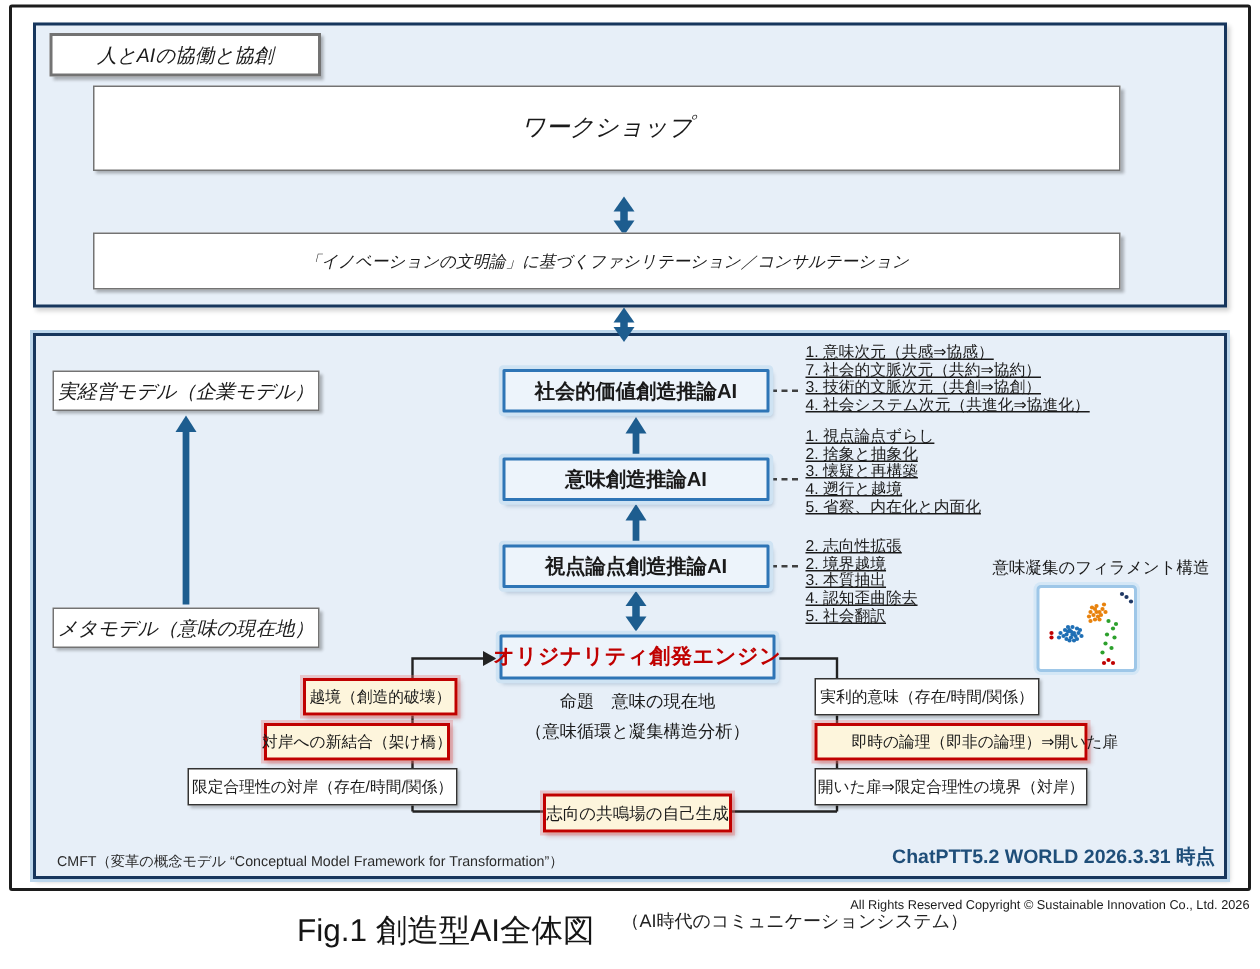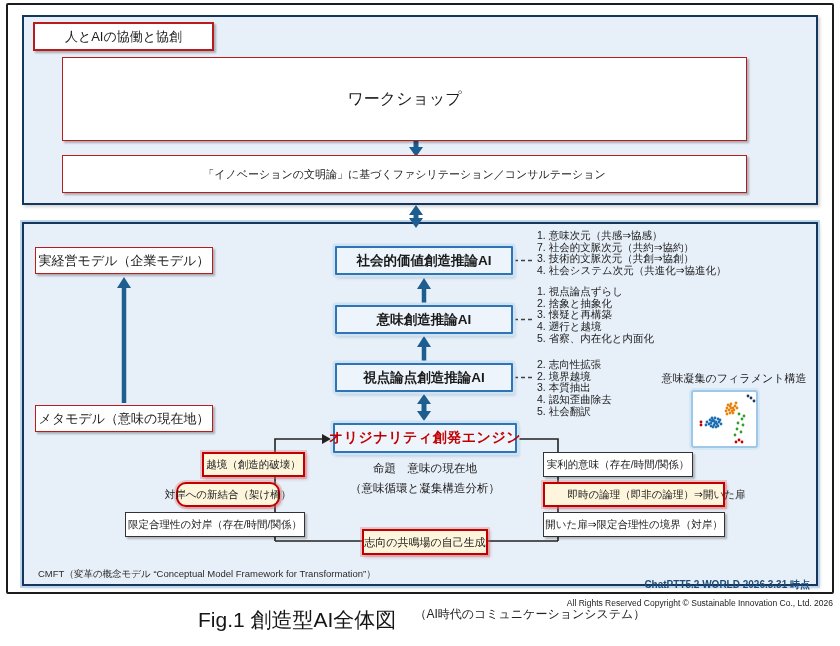--- a/index.html
+++ b/index.html
@@ -14,39 +14,39 @@
   .panel{
     background:var(--panel-fill,#e7eff8);border:2px solid var(--panel-border,#17365d);z-index:1;
   }
   .panel.top{left:22px;top:15px;width:796px;height:190px;box-shadow:2px 2px 3px rgba(0,0,0,.18);}
   .panel.main{left:22px;top:222px;width:796px;height:364px;box-shadow:0 0 0 2px #bcd6ec,2px 2px 3px rgba(0,0,0,.18);}
   .overlay{left:0;top:0;width:840px;height:646px;z-index:2;pointer-events:none;}
   .box{
     display:flex;align-items:center;justify-content:center;text-align:center;
     white-space:nowrap;z-index:3;background:#fff;
   }
-  .wbox{border:2px solid #b91c1c;box-shadow:2px 2px 2px rgba(0,0,0,.28);}
+  .wbox{border:2px solid #737373;box-shadow:2px 2px 2px rgba(0,0,0,.28);font-style:italic;}
   .wbox.thin{border-width:1.5px;}
   .bluebox{
     background:var(--box-blue-fill,#edf4fb);border:2px solid var(--box-blue-border,#2e75b6);
     box-shadow:0 0 0 2.5px #cfe3f3,2px 3px 3px rgba(31,78,121,.28);border-radius:1px;
   }
   .redbox{
     background:var(--cream,#fdf5dc);border:2px solid var(--red,#c00000);
     box-shadow:0 0 0 2px rgba(231,120,120,.35),2px 2px 3px rgba(150,30,30,.3);
   }
   .blackbox{
     background:#fff;border:1.5px solid #333;box-shadow:1.5px 1.5px 2px rgba(0,0,0,.25);
   }
   .small{font-size:10.5px;}
-  .list{z-index:3;font-size:10.5px;line-height:11.7px;white-space:nowrap;color:#1a1a1a;}
+  .list{z-index:3;font-size:10.5px;line-height:11.7px;white-space:nowrap;color:#1a1a1a;text-decoration:underline;}
   .engine-text{color:var(--red,#c00000);font-weight:bold;font-size:14px;letter-spacing:.5px;}
   .note{z-index:3;text-align:center;font-size:11.5px;line-height:20px;white-space:nowrap;}
   .footnote{z-index:3;font-size:9.5px;color:#2b2b2b;white-space:nowrap;}
-  .stamp{z-index:3;font-size:10px;font-weight:bold;color:var(--stamp-blue,#1f4e79);text-align:right;white-space:nowrap;margin-top:16px;}
+  .stamp{z-index:3;font-size:13px;font-weight:bold;color:var(--stamp-blue,#1f4e79);text-align:right;white-space:nowrap;}
   .copyright{z-index:3;font-size:8.5px;color:#1a1a1a;text-align:right;white-space:nowrap;}
   .caption-row{z-index:3;display:flex;gap:18px;white-space:nowrap;}
   .caption-main{font-size:21px;color:#151515;}
   .caption-sub{font-size:12px;color:#222;padding-bottom:3px;}
   .scatter-frame{
     z-index:3;background:#fff;border:2px solid #9ec7e8;border-radius:3px;
     box-shadow:0 0 0 2px #d4e7f6;
   }
 </style>
 </head>
@@ -103,21 +103,21 @@
       <path d="M275,541 L275,439 L322,439"></path>
       <path d="M517,439 L558,439 L558,541"></path>
       <path d="M275,541 L558,541"></path>
     </g>
     <polygon points="322,434 322,444 331,439" fill="#222"></polygon>
   </svg>
 
   <div class="abs box wbox" style="left:33px;top:22px;width:181px;height:29px;font-size:13px;">
     <span>人とAIの協働と協創</span>
   </div>
-  <div class="abs box wbox thin" style="left:62px;top:57px;width:685px;height:84px;font-size:16px;">
+  <div class="abs box wbox thin" style="left:62px;top:57px;width:685px;height:57px;font-size:16px;">
     <span>ワークショップ</span>
   </div>
   <div class="abs box wbox thin" style="left:62px;top:155px;width:685px;height:38px;font-size:11px;">
     <span>「イノベーションの文明論」に基づくファシリテーション／コンサルテーション</span>
   </div>
 
   <div class="abs box wbox thin" style="left:35px;top:247px;width:178px;height:27px;font-size:13px;">
     <span>実経営モデル（企業モデル）</span>
   </div>
   <div class="abs box wbox thin" style="left:35px;top:405px;width:178px;height:27px;font-size:13px;">
@@ -221,21 +221,21 @@
   </div>
 
   <div class="abs note" style="left:325px;top:458px;width:200px;">
     <div>命題　意味の現在地</div>
     <div>（意味循環と凝集構造分析）</div>
   </div>
 
   <div class="abs box redbox small" style="left:202px;top:452px;width:103px;height:25px;">
     <span>越境（創造的破壊）</span>
   </div>
-  <div class="abs box redbox small" style="left:176px;top:482px;width:104px;height:25px;border-radius:10px;">
+  <div class="abs box redbox small" style="left:176px;top:482px;width:124px;height:25px;">
     <span>対岸への新結合（架け橋）</span>
   </div>
   <div class="abs box blackbox small" style="left:125px;top:512px;width:180px;height:25px;">
     <span>限定合理性の対岸（存在/時間/関係）</span>
   </div>
 
   <div class="abs box blackbox small" style="left:543px;top:452px;width:150px;height:25px;">
     <span>実利的意味（存在/時間/関係）</span>
   </div>
   <div class="abs box redbox small" style="left:543px;top:482px;width:182px;height:25px;padding-left:45px;">

